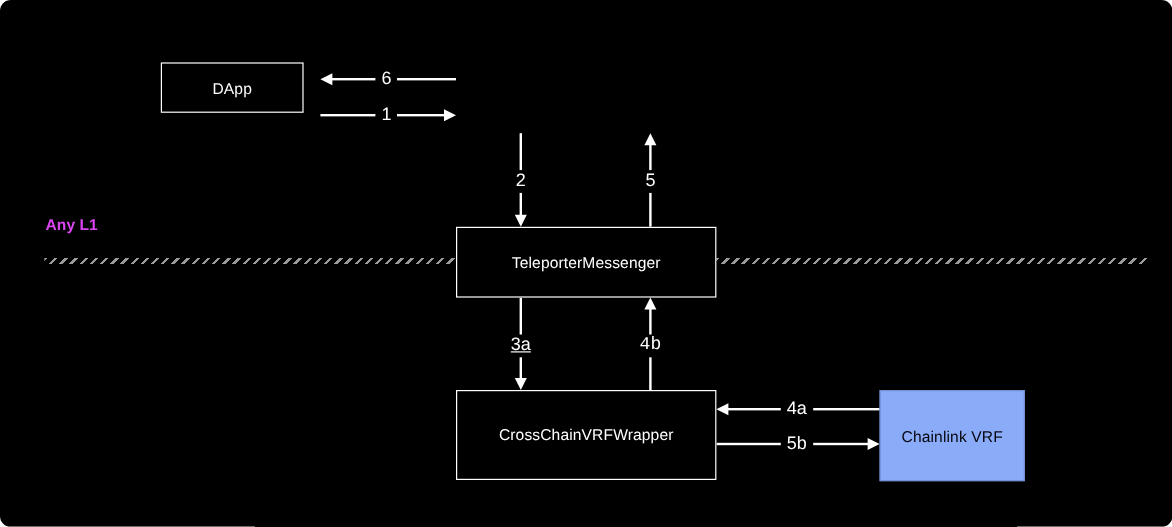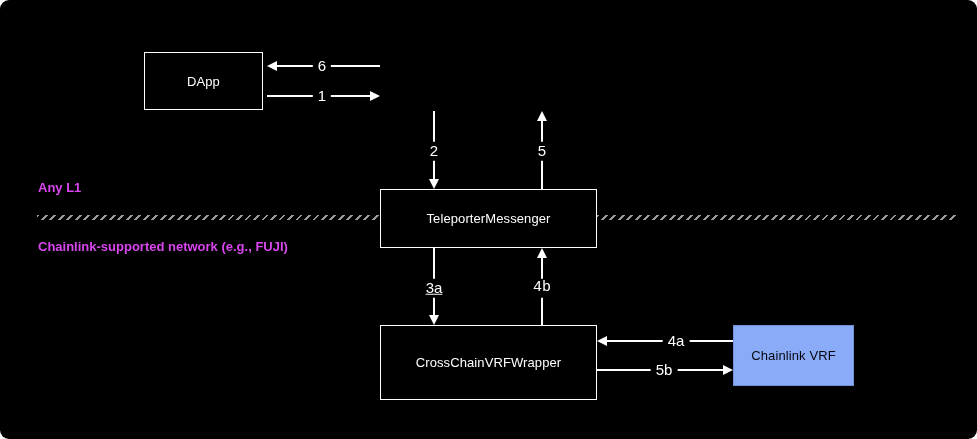--- a/index.html
+++ b/index.html
@@ -24,26 +24,26 @@
     justify-content: center;
     border: 1.5px solid #ffffff;
     background: #000000;
     color: #ffffff;
     font-size: 13px;
     letter-spacing: 0.1px;
     z-index: 2;
     box-sizing: border-box;
     text-align: center;
   }
-  .node-dapp      { left: 144px; top: 52px;  width: 119px; height: 58px; }
+  .node-dapp      { left: 134px; top: 52px;  width: 119px; height: 42px; }
   .node-consumer  { left: 380px; top: 52px;  width: 217px; height: 59px; }
   .node-teleporter{ left: 380px; top: 189px; width: 217px; height: 59px; }
   .node-wrapper   { left: 380px; top: 325px; width: 217px; height: 75px; }
   .node-chainlink {
-    left: 733px; top: 325px; width: 121px; height: 61px;
+    left: 733px; top: 325px; width: 121px; height: 76px;
     background: #8aacf8;
     border-color: #7292d8;
     color: #06060f;
   }
   
   .divider {
     position: absolute;
     left: 37px; top: 215px;
     width: 919px; height: 5px;
     background: repeating-linear-gradient(135deg, #9a9a9a 0 2px, transparent 2px 6px);
@@ -83,21 +83,20 @@
     white-space: nowrap;
   }
 </style>
 </head>
 <body>
 
 <div class="canvas">
 
   <div class="divider"></div>
   <div class="region-label region-top">Any L1</div>
-  <div class="region-label region-bottom">Chainlink-supported network (e.g., FUJI)</div>
 
   <div class="node node-dapp">DApp</div>
   <div class="node node-teleporter">TeleporterMessenger</div>
   <div class="node node-wrapper">CrossChainVRFWrapper</div>
   <div class="node node-chainlink">Chainlink VRF</div>
 
   <div>
     <div class="hline" style="left:276px; top:65px; width:104px;"></div>
     <div class="head head-left" style="left:267px; top:61px;"></div>
     <span class="edge-label" style="left:322px; top:66px;">6</span>
@@ -129,21 +128,21 @@
 
   <div>
     <div class="vline" style="left:541px; top:256px; height:69px;"></div>
     <div class="head head-up" style="left:537px; top:248px;"></div>
     <span class="edge-label" style="left:542px; top:288px;font-family:Liberation Mono, monospace;">4b</span>
   </div>
 
   <div>
     <div class="hline" style="left:606px; top:340px; width:127px;"></div>
     <div class="head head-left" style="left:597px; top:336px;"></div>
-    <span class="edge-label" style="left:664px; top:341px;margin-left:12px;">4a</span>
+    <span class="edge-label" style="left:664px; top:341px;">4a</span>
   </div>
 
   <div>
     <div class="hline" style="left:597px; top:369px; width:127px;"></div>
     <div class="head head-right" style="left:723px; top:365px;"></div>
     <span class="edge-label" style="left:664px; top:370px;">5b</span>
   </div>
 
 </div>
 

